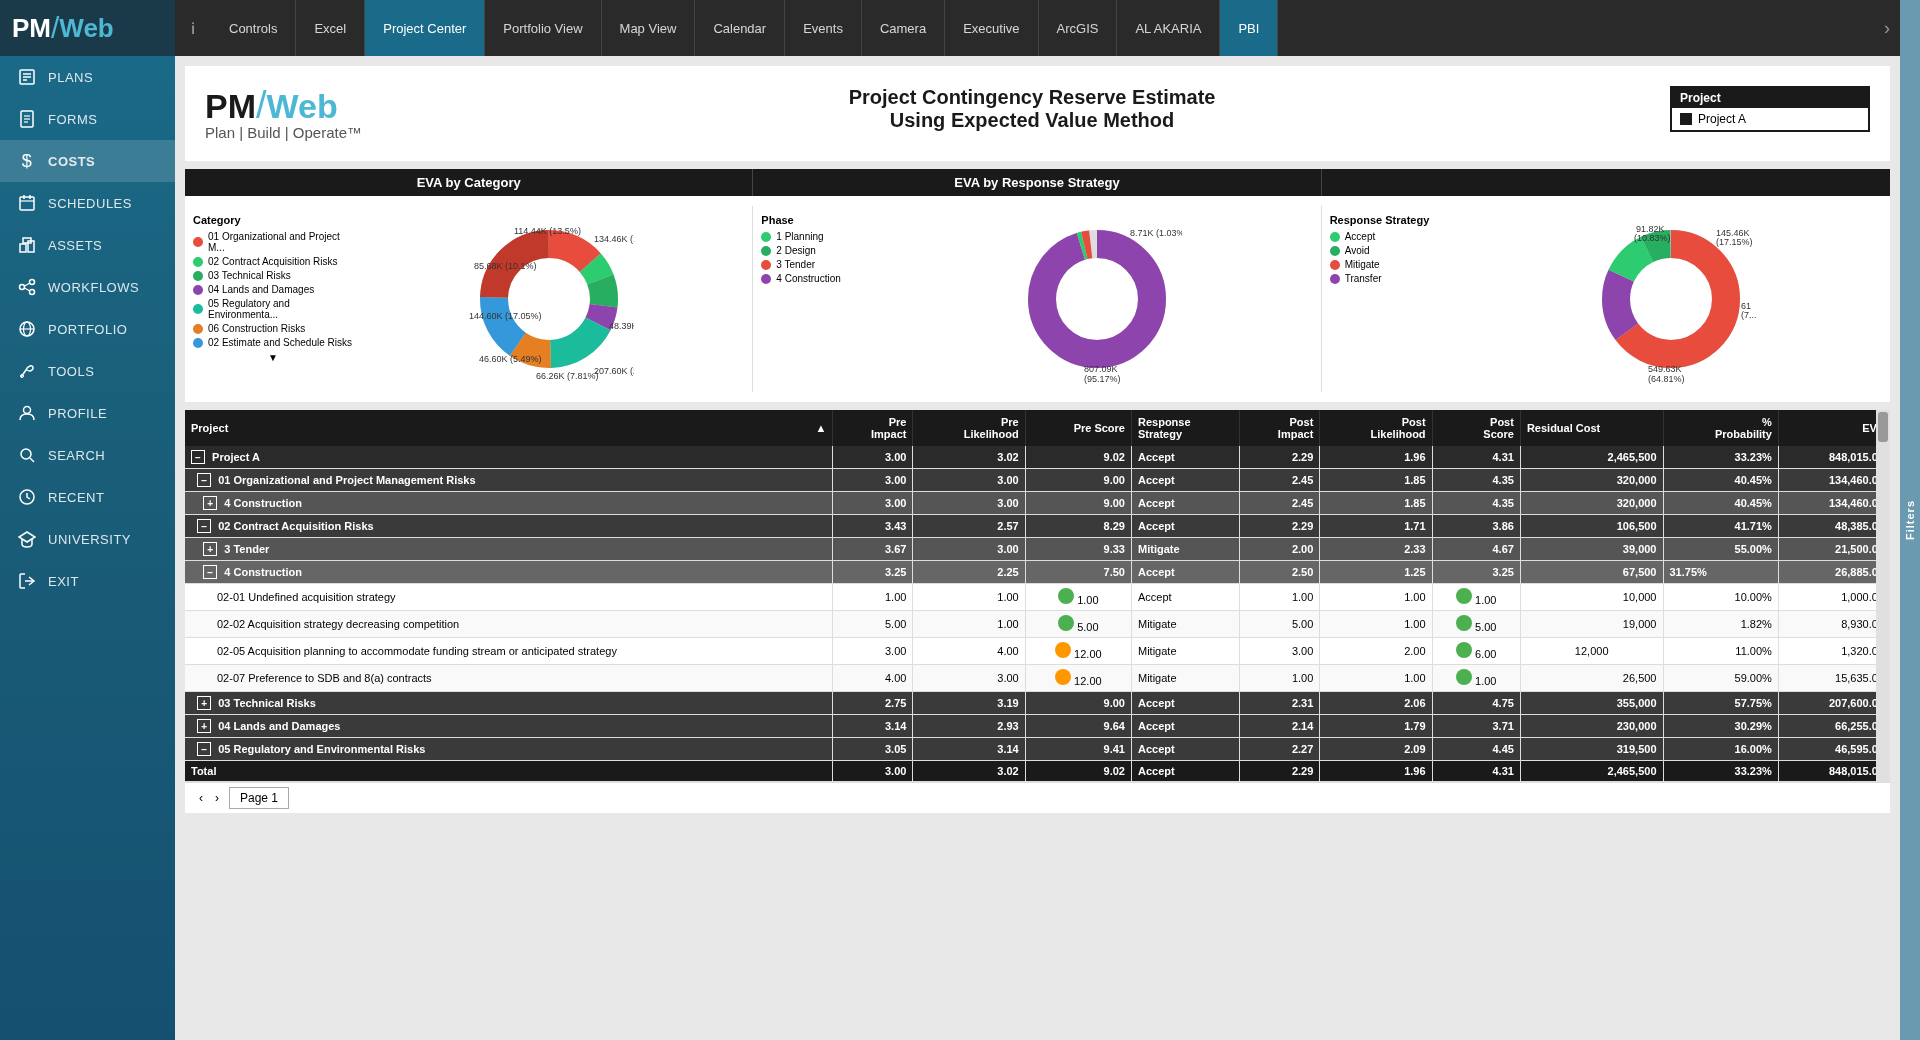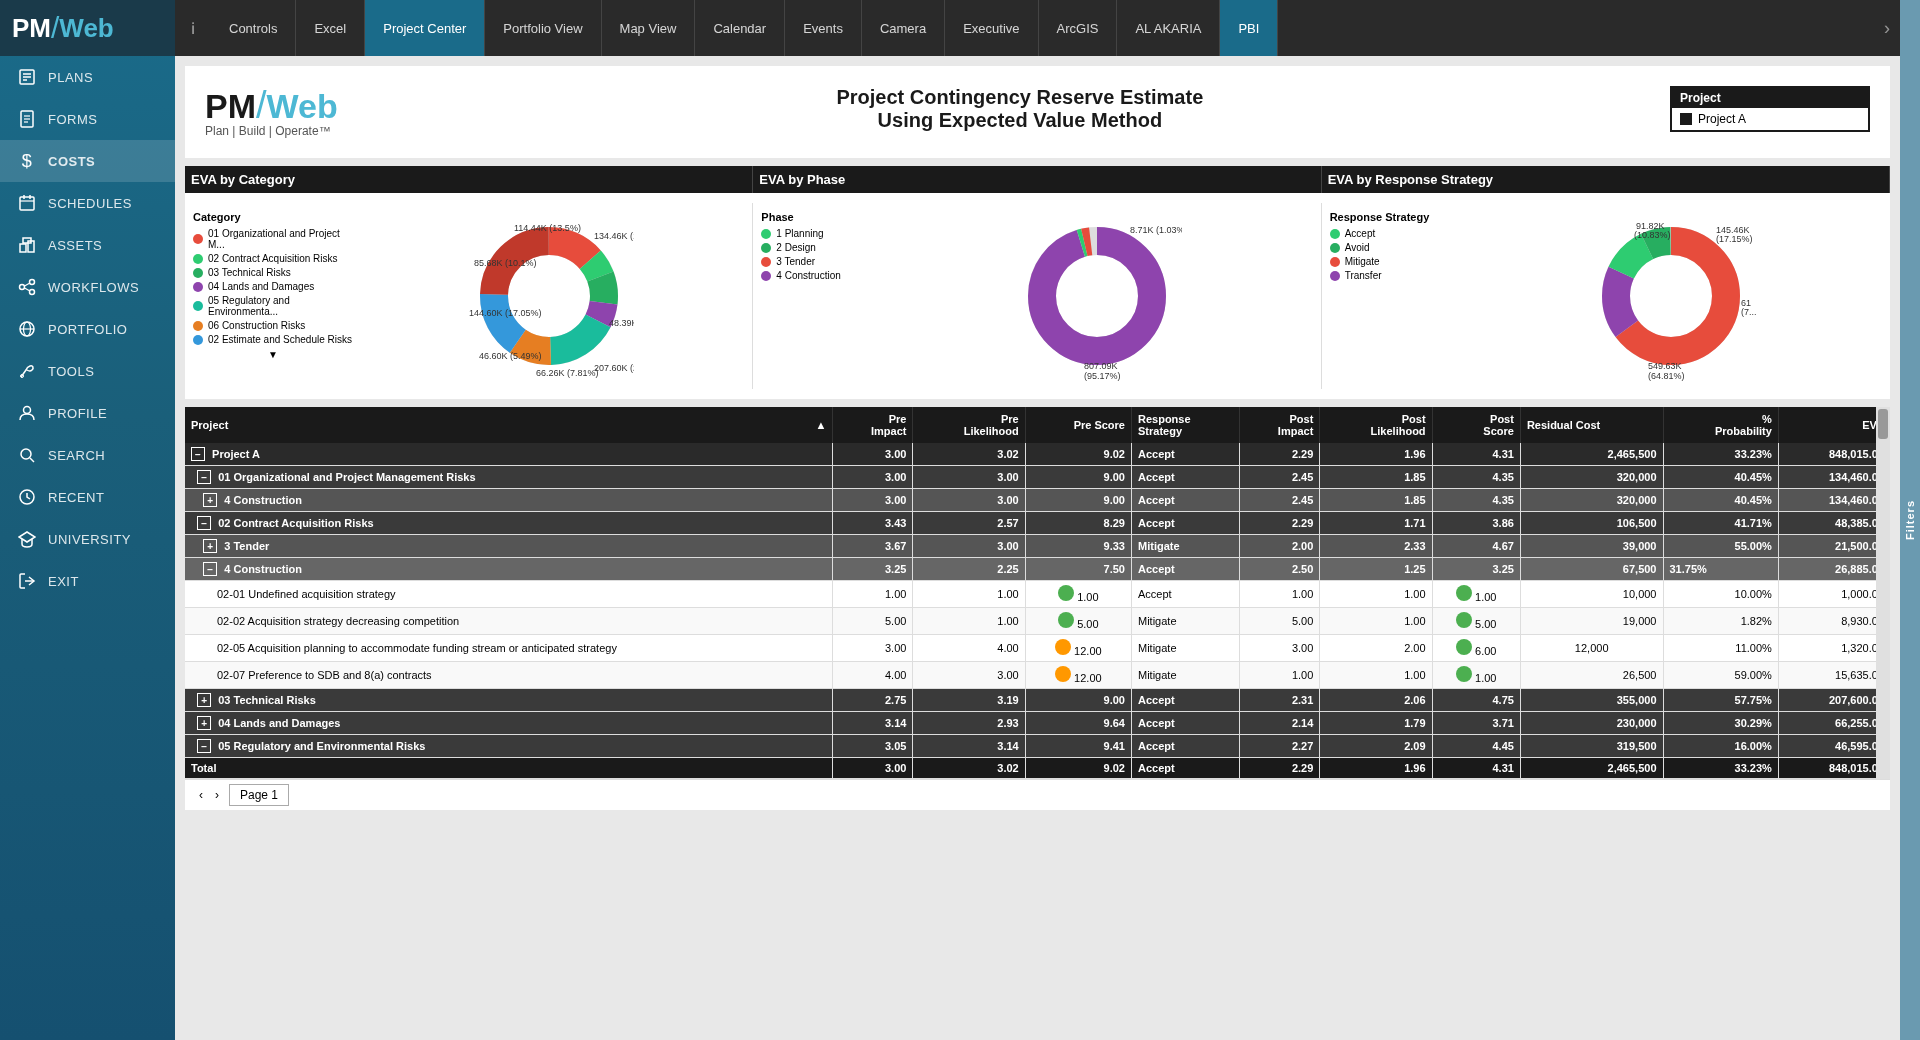--- a/index.html
+++ b/index.html
@@ -84,20 +84,21 @@
       background: white;
       margin-bottom: 8px;
     }
     .charts-header {
       display: grid;
       grid-template-columns: 1fr 1fr 1fr;
       background: #1a1a1a;
     }
     .chart-header-item {
       color: white;
+      text-align: center;
       padding: 6px;
       font-size: 13px;
       font-weight: bold;
       border-right: 1px solid #444;
     }
     .charts-body {
       display: grid;
       grid-template-columns: 1fr 1fr 1fr;
       background: white;
       padding: 10px 0;
@@ -310,39 +311,38 @@
 
   <div class="content">
 
     <div class="report-header">
       <div>
         <div style="display:flex;align-items:baseline;">
           <span style="font-size:34px;font-weight:900;color:#1a1a1a;">PM</span>
           <span style="font-size:38px;color:#4db8d4;font-weight:200;line-height:1;">/</span>
           <span style="font-size:34px;font-weight:900;color:#4db8d4;">Web</span>
         </div>
-        <div style="font-size:12px;color:#555;margin-top:-2px;">Plan | Build | Operate™</div>
+        <div style="font-size:15px;color:#555;margin-top:-2px;">Plan | Build | Operate™</div>
       </div>
       <div class="report-title">
         <h2>Project Contingency Reserve Estimate</h2>
         <h2>Using Expected Value Method</h2>
       </div>
       <div class="report-project-box" style="min-width:200px;">
         <div class="report-project-header">Project</div>
         <div class="report-project-item">
           <span class="project-dot"></span>
           <span>Project A</span>
         </div>
       </div>
     </div>
 
     <div class="charts-section">
       <div class="charts-header">
         <div class="chart-header-item">EVA by Category</div>
-        <div class="chart-header-item">EVA by Phase</div>
         <div class="chart-header-item">EVA by Response Strategy</div>
       </div>
       <div class="charts-body">
 
         <div class="chart-container">
           <div class="chart-legend" style="width:160px;">
             <div style="font-weight:bold;margin-bottom:5px;font-size:11px;">Category</div>
             <div class="legend-item">
                 <span class="legend-dot" style="background:#e74c3c;"></span>
                 <span style="font-size:10px;">01 Organizational and Project M...</span>

